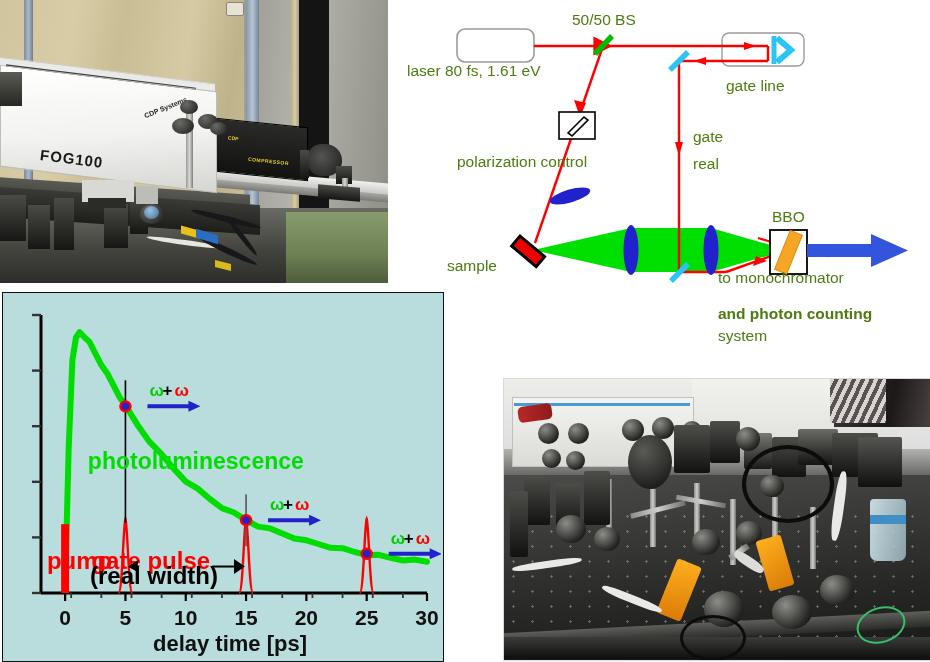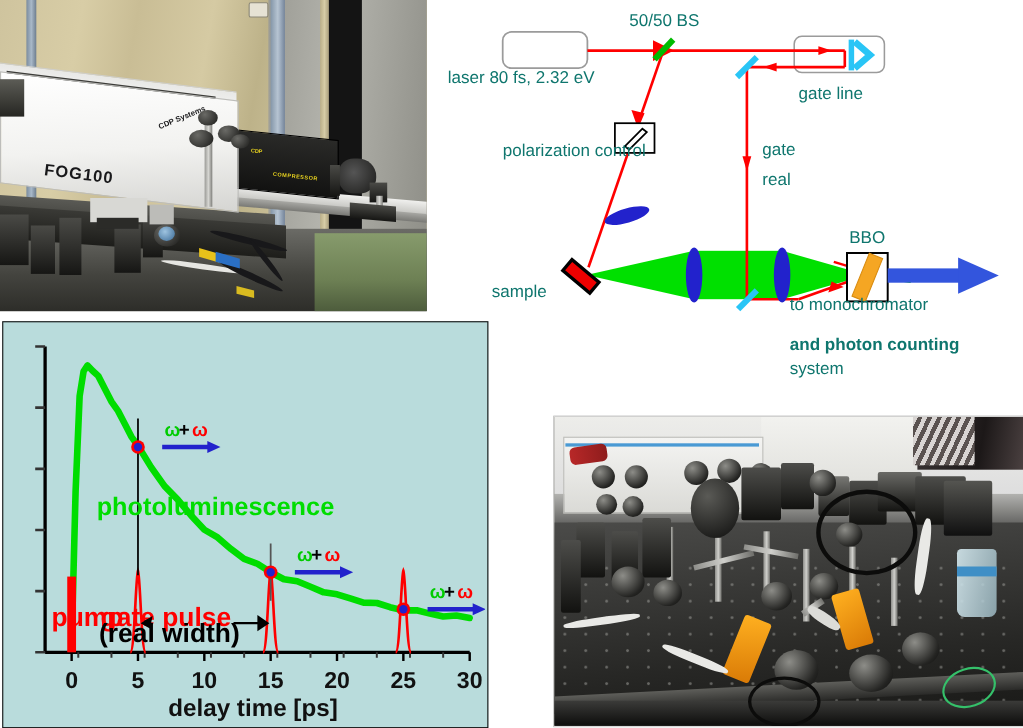--- a/index.html
+++ b/index.html
@@ -118,21 +118,21 @@
       border:2px solid #35c06a;border-radius:50%;transform:rotate(-18deg);}
   .p2-whitecable{position:absolute;background:#e9e9e6;border-radius:40%;}
   .p2-blackcable{position:absolute;border:3px solid #0c0c0b;border-radius:50%;}
   .p2-redglass{position:absolute;left:14px;top:26px;width:34px;height:16px;
       background:linear-gradient(90deg,#b82828,#8e1c1c);border-radius:5px;
       transform:rotate(-8deg);}
 
   
   #diagram{left:396px;top:0px;width:534px;height:310px;}
   #diagram svg{display:block;}
-  .dlabel{position:absolute;color:#0f766e;font-size:15.5px;
+  .dlabel{position:absolute;color:#4d7c0f;font-size:15.5px;
           font-family:"Liberation Sans",sans-serif;white-space:nowrap;}
   .dlabel.ital{}
 
   
   #chart-panel{left:2px;top:292px;width:440px;height:368px;
       background:#b9dcdc;border:1px solid #111;}
   #chart-panel svg{display:block;}
 </style>
 </head>
 <body>
@@ -265,24 +265,24 @@
     <g transform="rotate(22 392 252)">
       <rect x="386" y="231" width="13" height="42" fill="#f5a623" stroke="#d98c10" stroke-width="1"></rect>
     </g>
 
     <g>
       <rect x="411" y="244" width="70" height="13" fill="#3355dd"></rect>
       <polygon points="475,234 512,250.5 475,267" fill="#3355dd"></polygon>
     </g>
   </svg>
 
-  <div class="dlabel" style="left:11px;top:62px;">laser 80 fs, 2.32 eV</div>
+  <div class="dlabel" style="left:11px;top:62px;">laser 80 fs, 1.61 eV</div>
   <div class="dlabel" style="left:176px;top:11px;">50/50 BS</div>
   <div class="dlabel" style="left:330px;top:77px;">gate  line</div>
-  <div class="dlabel" style="left:61px;top:129px;">polarization control</div>
+  <div class="dlabel" style="left:61px;top:153px;">polarization control</div>
   <div class="dlabel" style="left:297px;top:128px;">gate</div>
   <div class="dlabel" style="left:297px;top:155px;">real</div>
   <div class="dlabel ital" style="left:51px;top:257px;">sample</div>
   <div class="dlabel" style="left:376px;top:208px;">BBO</div>
   <div class="dlabel" style="left:322px;top:269px;">to monochromator</div>
 </div>
 <div class="dlabel abs" style="left:718px;top:305px;font-weight:bold;">and photon counting</div>
 <div class="dlabel abs" style="left:718px;top:327px;">system</div>
 
 <div class="abs" id="chart-panel">

